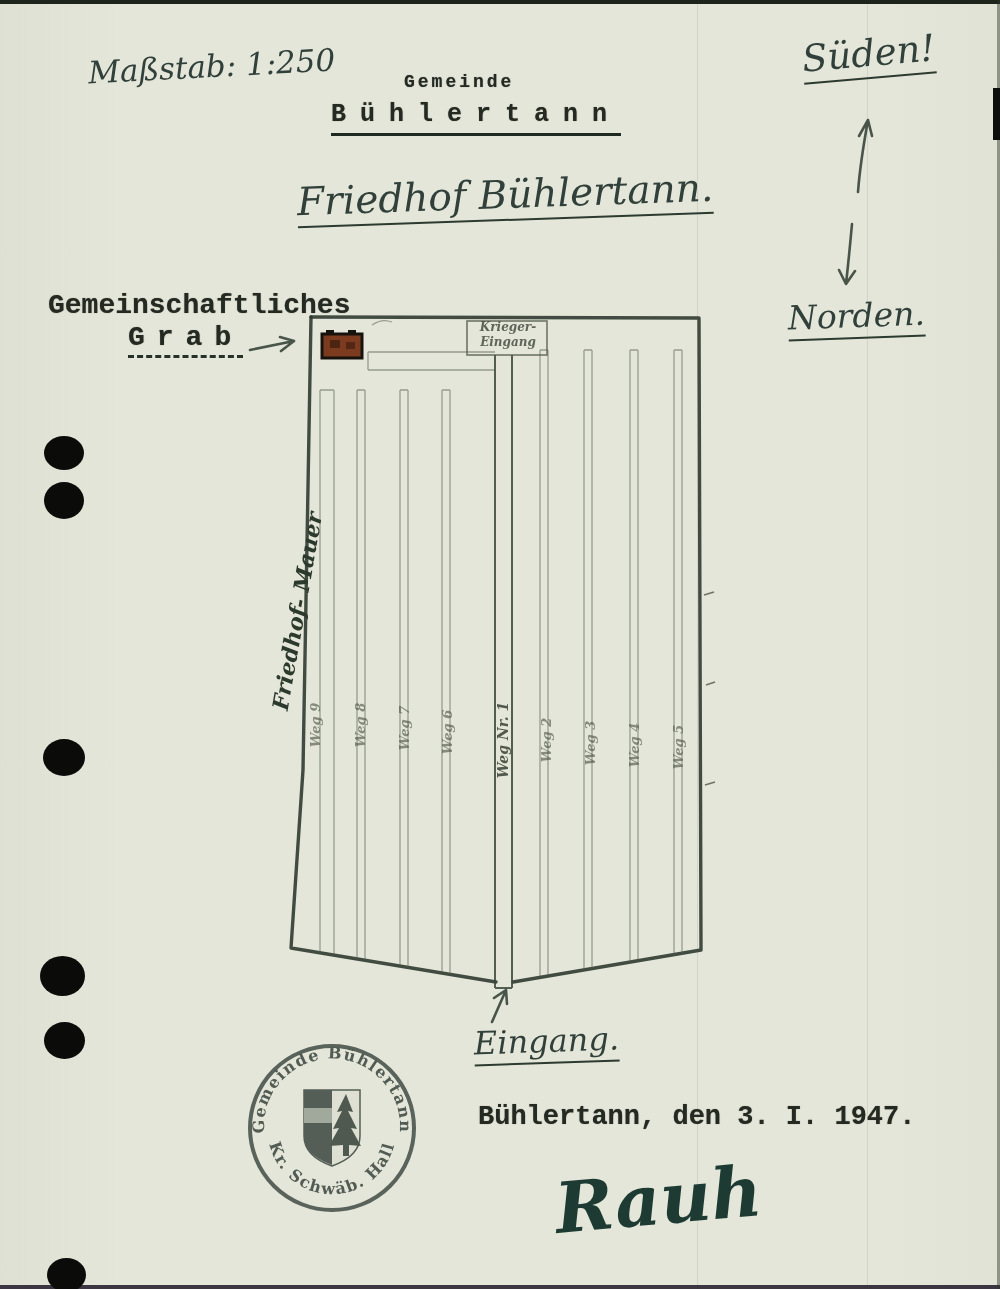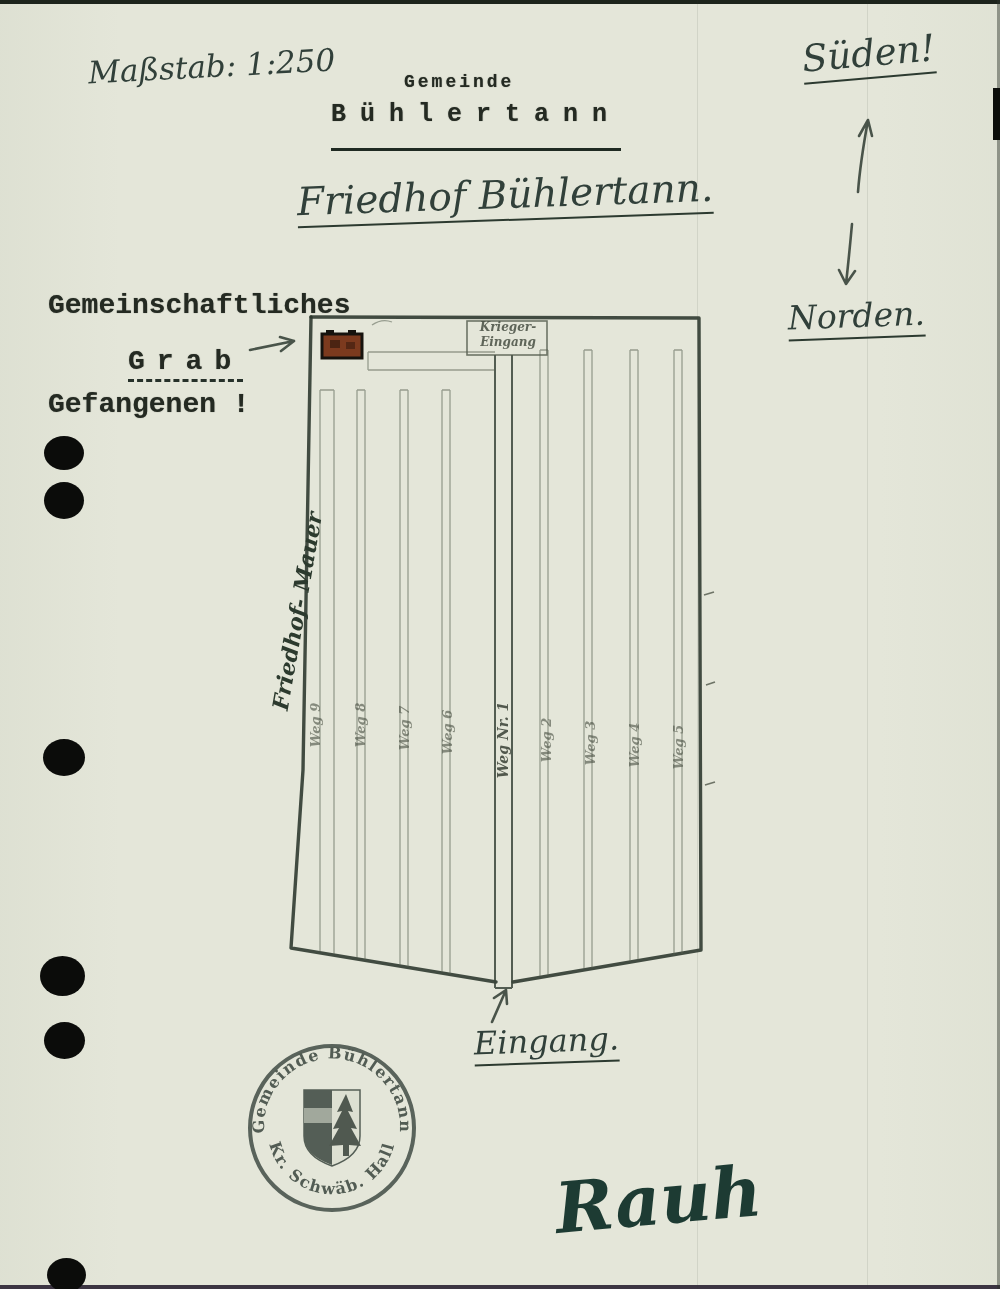--- a/index.html
+++ b/index.html
@@ -14,22 +14,22 @@
     font-family:"Liberation Mono","DejaVu Sans Mono",monospace;
     font-weight:bold;color:#242a22;
     text-shadow:0 0 1px rgba(30,35,28,.55);
     white-space:nowrap;position:absolute;
   }
   .hand{
     font-family:"DejaVu Serif","Liberation Serif",serif;
     font-style:italic;color:#31403a;white-space:nowrap;position:absolute;
   }
   .u-solid{border-bottom:2.5px solid #2c3a30;padding-bottom:2px;}
-  .u-type{border-bottom:3px solid #1f2a22;padding-bottom:19px;}
-  .u-dash{border-bottom:3px dashed #26312a;padding-bottom:2px;margin-top:24px;}
+  .u-type{border-bottom:3px solid #1f2a22;padding-bottom:4px;}
+  .u-dash{border-bottom:3px dashed #26312a;padding-bottom:2px;}
   
   .edge-top{position:absolute;left:0;top:0;width:1000px;height:4px;background:#1d241c;}
   .edge-bottom{position:absolute;left:0;top:1285px;width:1000px;height:4px;background:#3c3542;}
   .edge-right{position:absolute;left:997px;top:0;width:3px;height:1289px;background:rgba(45,50,42,.45);}
   .edge-right-blob{position:absolute;left:993px;top:88px;width:7px;height:52px;background:#0c0e0b;}
   .fold{position:absolute;top:0;bottom:0;width:1px;background:rgba(50,55,45,.10);}
   .punch{position:absolute;background:#0b0c0a;border-radius:50%;}
   
   .plan{position:absolute;left:260px;top:295px;width:460px;height:710px;font-weight:bold;}
   .plan svg{position:absolute;left:0;top:0;}
@@ -90,21 +90,20 @@
   <div class="hand" style="left:88px;top:48px;font-size:31px;transform:rotate(-3deg)">Maßstab: 1:250</div>
   <div class="type" style="left:404px;top:72px;font-size:18px;letter-spacing:3px">Gemeinde</div>
   <div class="type u-type" style="left:331px;top:100px;font-size:25px;letter-spacing:14px">Bühlertann</div>
   <div class="hand u-solid" style="left:297px;top:172px;font-size:39px;transform:rotate(-2deg)">Friedhof Bühlertann.</div>
 
   <div class="hand u-solid" style="left:802px;top:32px;font-size:37px;transform:rotate(-5deg)">Süden!</div>
   <div class="hand u-solid" style="left:788px;top:296px;font-size:33px;transform:rotate(-2deg)">Norden.</div>
 
   <div class="type" style="left:48px;top:290px;font-size:28px">Gemeinschaftliches</div>
   <div class="type u-dash" style="left:128px;top:322px;font-size:28px;letter-spacing:12px">Grab</div>
-  <div class="type" style="left:48px;top:389px;font-size:28px">Gefangenen !</div>
 
   <div class="plan">
     <svg width="460" height="710" viewBox="0 0 460 710">
 
       <path class="wall" d="M51,22 L439,23 L441,655 L253,687"></path>
       <path class="wall" d="M236,687 L31,653 L43,475 L51,22"></path>
 
       <path class="mainpath" d="M235,60 L235,693 M252,60 L252,693 M235,693 L252,693"></path>
 
       <rect x="207" y="26" width="80" height="34" class="pencil-dark"></rect>
@@ -179,15 +178,16 @@
     <g>
       <path class="shield-light" d="M64,50 L120,50 L120,96 Q120,116 92,126 Q64,116 64,96 Z"></path>
       <path class="shield-dark" d="M64,50 L92,50 L92,125 Q64,115 64,96 Z"></path>
       <rect class="shield-band" x="64" y="68" width="28" height="15"></rect>
       <g fill="#3c463e">
         <polygon points="106,54 97,72 102,71 93,89 99,88 89,106 103,105 103,116 109,116 109,105 121,106 111,88 117,89 108,71 113,72"></polygon>
       </g>
     </g>
   </svg>
 
+  <div class="type" style="left:478px;top:1102px;font-size:27px">Bühlertann, den 3. I. 1947.</div>
   <div class="signature">Rauh</div>
 
 </div>
 
 </body></html>

